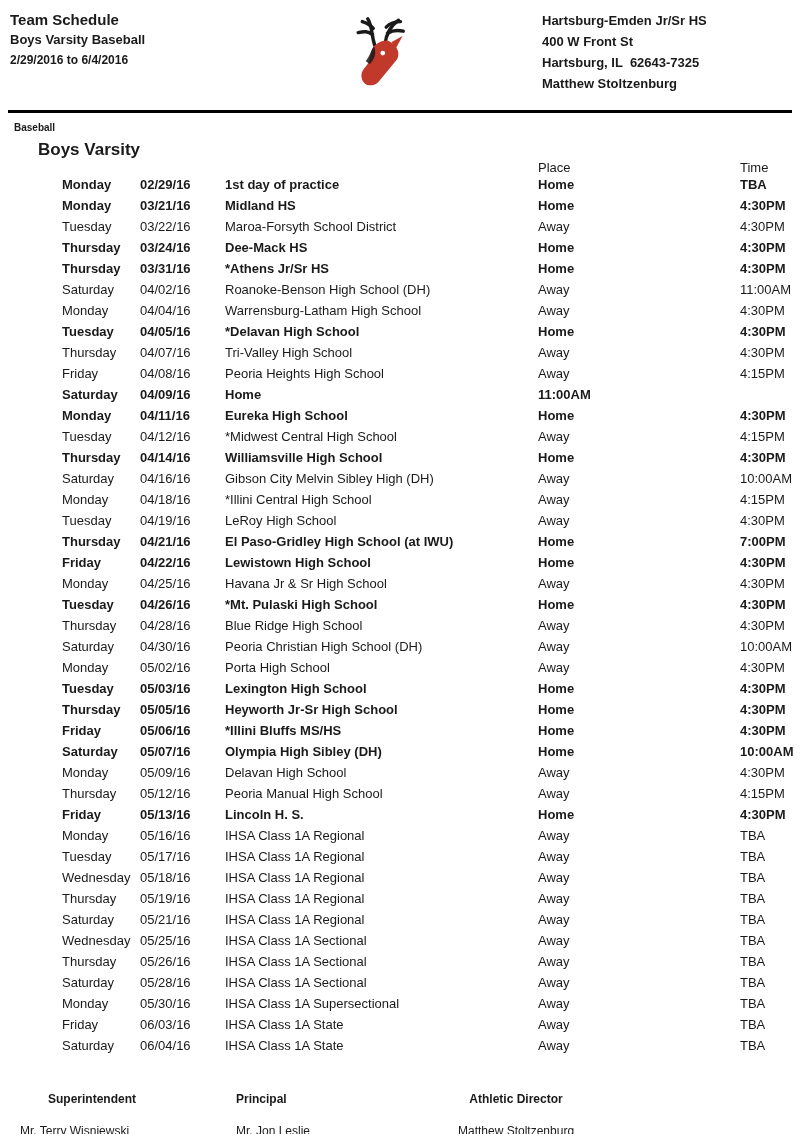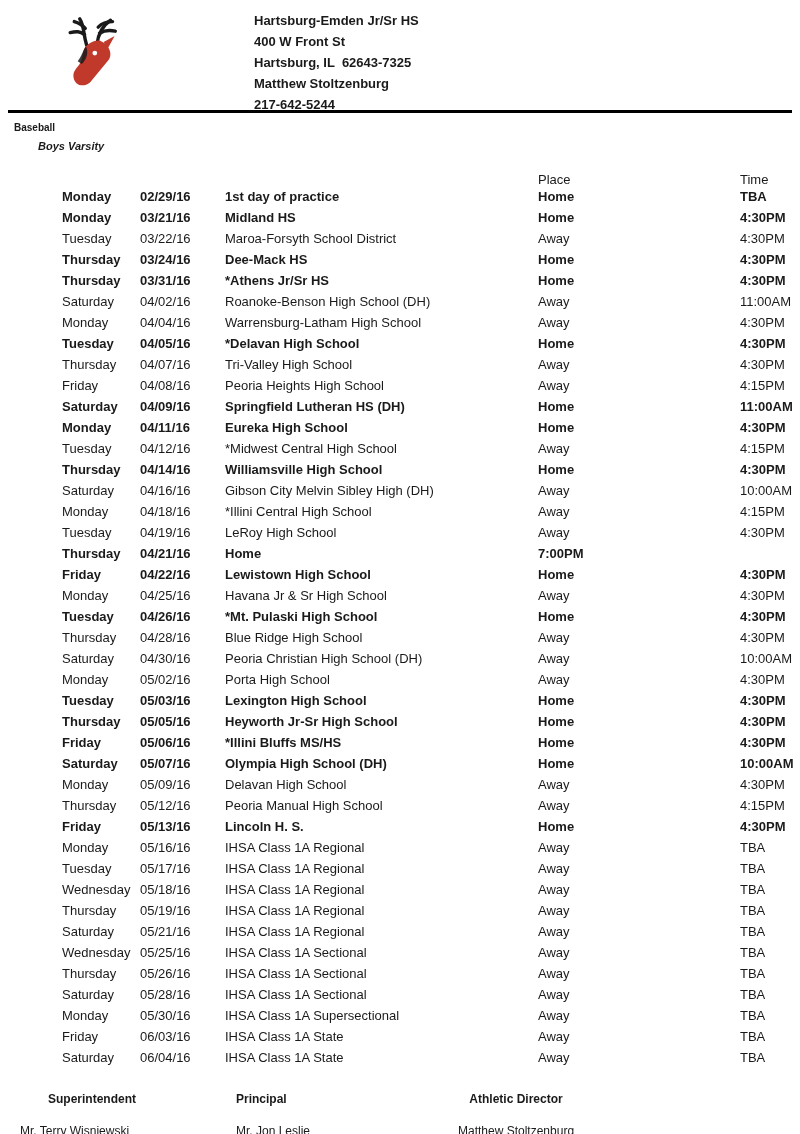--- a/index.html
+++ b/index.html
@@ -13,23 +13,23 @@
   .header-left { width:288px; }
   .hdr-title { font-size:15px; font-weight:bold; line-height:19px; }
   .hdr-subtitle { font-size:13px; font-weight:bold; line-height:18px; margin-top:2px; }
   .hdr-range { font-size:12px; font-weight:bold; line-height:17px; margin-top:3px; }
   .header-logo { width:160px; display:flex; justify-content:center; align-items:flex-start; padding-top:2px; }
   .header-right { flex:1; padding-left:72px; font-size:13px; font-weight:bold; line-height:21px; }
   .header-right div { white-space:pre;margin-left:12px; }
   .rule { border-top:3px solid #000; margin:4px 8px 0 8px; }
   
   .section-title { font-size:10px; font-weight:bold; margin:9px 0 0 14px; }
-  .team-title { font-size:11px; font-weight:bold; font-style:italic; margin:7px 0 0 38px; }
+  .team-title { font-size:17px; font-weight:bold; margin:7px 0 0 38px; }
   
-  .schedule { margin-top:20px; }
+  .schedule { margin-top:0; }
   .srow {
     display:grid; grid-template-columns:78px 85px 313px 202px 1fr;
     padding-left:62px; height:21px; align-items:center; font-size:13px;
   }
   .srow.bold { font-weight:bold; }
   .hdr-row { height:14px; font-weight:normal; }
   .c-day,.c-date,.c-event,.c-place,.c-time { white-space:nowrap; overflow:hidden; }
   
   .page-footer { position:absolute; top:1092px; left:0; width:800px; font-size:12px; }
   .f-col { position:absolute; top:0; }
@@ -37,20 +37,25 @@
   .f-col1 .f-title { padding-left:28px; }
   .f-col2 { left:236px; }
   .f-col3 { left:458px;text-align:center; }
   .f-title { font-weight:bold; line-height:14px; }
   .f-name { font-weight:normal; line-height:14px; margin-top:18px; }
 </style>
 </head>
 <body>
 
 <div class="page-header">
+  <div class="header-left">
+    <div class="hdr-title">Team Schedule</div>
+    <div class="hdr-subtitle">Boys Varsity Baseball</div>
+    <div class="hdr-range">2/29/2016 to 6/4/2016</div>
+  </div>
   <div class="header-logo">
     <span>
       <svg viewBox="0 0 120 110" width="82" height="78" aria-hidden="true">
         <g stroke="#1a1a1a" stroke-width="5" fill="none" stroke-linecap="round">
           <path d="M55 46 C50 31 52 19 45 8"></path>
           <path d="M52 31 C45 26 40 26 31 28"></path>
           <path d="M53 22 C48 16 44 14 37 12"></path>
           <path d="M70 46 C72 29 78 18 90 10"></path>
           <path d="M74 29 C82 24 88 24 97 26"></path>
           <path d="M72 20 C78 14 84 12 93 12"></path>
@@ -60,21 +65,20 @@
         <path fill="#1a1a1a" d="M54 48 C58 56 56 66 48 74 L42 70 C48 62 50 54 54 48 Z" opacity="0.85"></path>
         <circle cx="67" cy="58" r="3.5" fill="#ffffff"></circle>
       </svg>
     </span>
   </div>
   <div class="header-right">
     <div>Hartsburg-Emden Jr/Sr HS</div>
     <div>400 W Front St</div>
     <div>Hartsburg, IL  62643-7325</div>
     <div>Matthew Stoltzenburg</div>
-    <div>217-642-5244</div>
   </div>
 </div>
 
 <div class="rule"></div>
 
 <div class="section-title">Baseball</div>
 <div class="team-title">Boys Varsity</div>
 
 <div class="schedule">
   <div class="srow hdr-row">
@@ -151,21 +155,20 @@
       <div class="srow">
     <span class="c-day">Friday</span>
     <span class="c-date">04/08/16</span>
     <span class="c-event">Peoria Heights High School</span>
     <span class="c-place">Away</span>
     <span class="c-time">4:15PM</span>
   </div>
       <div class="srow bold">
     <span class="c-day">Saturday</span>
     <span class="c-date">04/09/16</span>
-    <span class="c-event">Springfield Lutheran HS (DH)</span>
     <span class="c-place">Home</span>
     <span class="c-time">11:00AM</span>
   </div>
       <div class="srow bold">
     <span class="c-day">Monday</span>
     <span class="c-date">04/11/16</span>
     <span class="c-event">Eureka High School</span>
     <span class="c-place">Home</span>
     <span class="c-time">4:30PM</span>
   </div>
@@ -200,20 +203,21 @@
       <div class="srow">
     <span class="c-day">Tuesday</span>
     <span class="c-date">04/19/16</span>
     <span class="c-event">LeRoy High School</span>
     <span class="c-place">Away</span>
     <span class="c-time">4:30PM</span>
   </div>
       <div class="srow bold">
     <span class="c-day">Thursday</span>
     <span class="c-date">04/21/16</span>
+    <span class="c-event">El Paso-Gridley High School (at IWU)</span>
     <span class="c-place">Home</span>
     <span class="c-time">7:00PM</span>
   </div>
       <div class="srow bold">
     <span class="c-day">Friday</span>
     <span class="c-date">04/22/16</span>
     <span class="c-event">Lewistown High School</span>
     <span class="c-place">Home</span>
     <span class="c-time">4:30PM</span>
   </div>
@@ -269,21 +273,21 @@
       <div class="srow bold">
     <span class="c-day">Friday</span>
     <span class="c-date">05/06/16</span>
     <span class="c-event">*Illini Bluffs MS/HS</span>
     <span class="c-place">Home</span>
     <span class="c-time">4:30PM</span>
   </div>
       <div class="srow bold">
     <span class="c-day">Saturday</span>
     <span class="c-date">05/07/16</span>
-    <span class="c-event">Olympia High School (DH)</span>
+    <span class="c-event">Olympia High Sibley (DH)</span>
     <span class="c-place">Home</span>
     <span class="c-time">10:00AM</span>
   </div>
       <div class="srow">
     <span class="c-day">Monday</span>
     <span class="c-date">05/09/16</span>
     <span class="c-event">Delavan High School</span>
     <span class="c-place">Away</span>
     <span class="c-time">4:30PM</span>
   </div>

